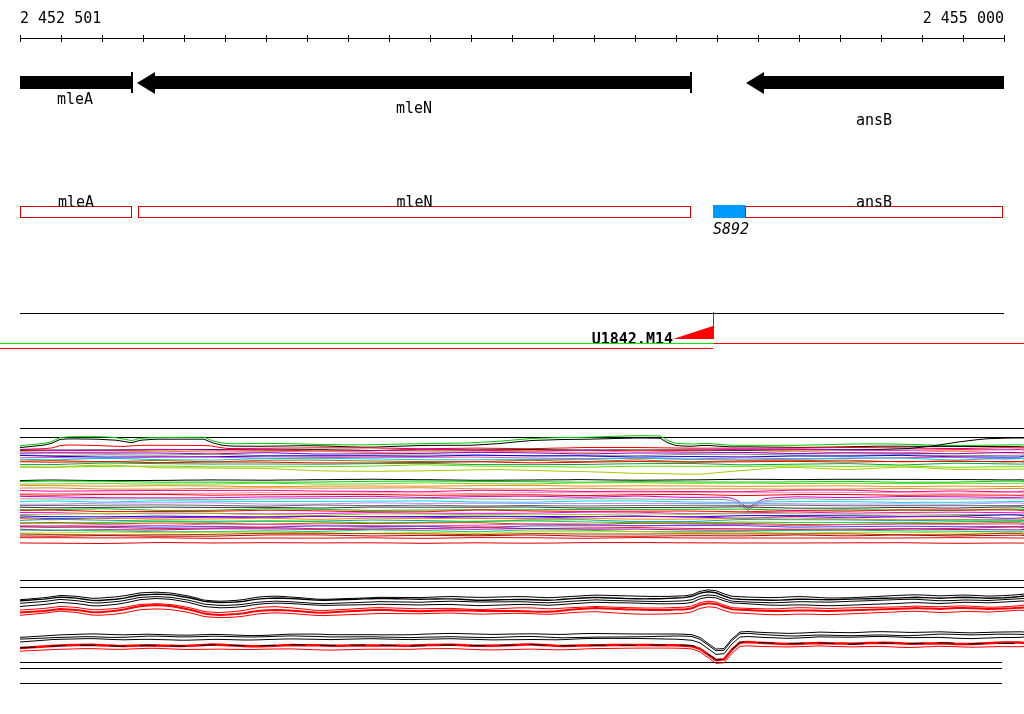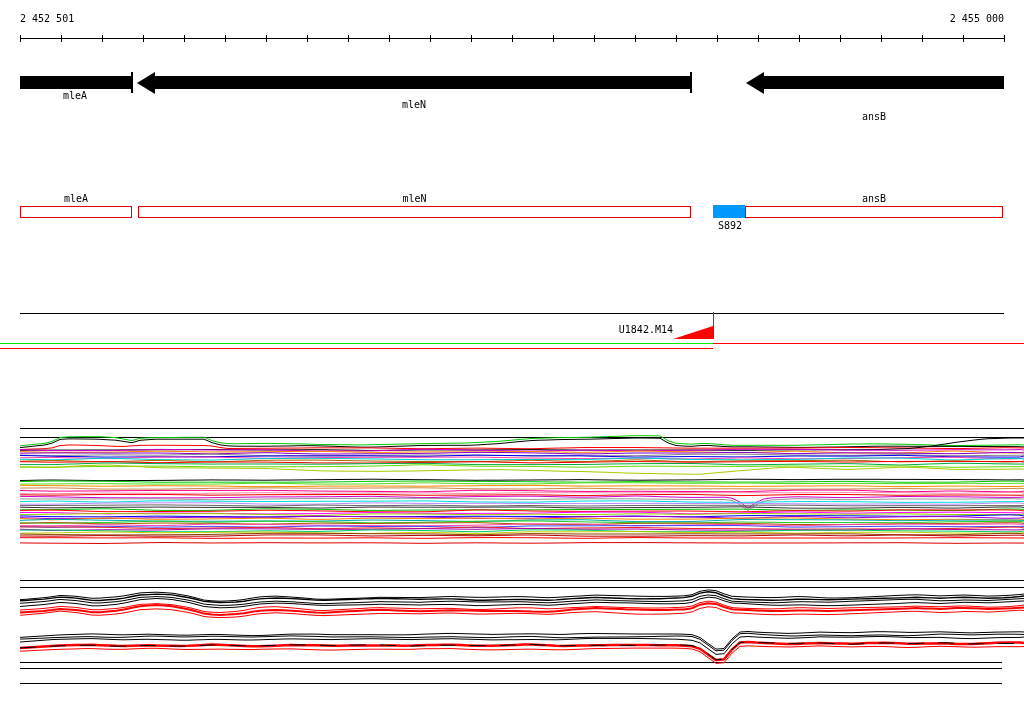--- a/index.html
+++ b/index.html
@@ -1,17 +1,17 @@
 <!DOCTYPE html>
 <html><head>
 <meta charset="utf-8">
 <style>
   html,body{margin:0;padding:0;background:#fff;}
   .canvas{position:relative;width:1024px;height:714px;background:#ffffff;overflow:hidden;
-          font-family:"DejaVu Sans Mono","Liberation Mono",monospace;font-size:10px;color:#000;}
+          font-family:"DejaVu Sans Mono","Liberation Mono",monospace;font-size:15px;color:#000;}
   .lbl{position:absolute;white-space:pre;line-height:11px;}
   .rgt{text-align:center;}
   svg{position:absolute;left:0;top:0;pointer-events:none;}
   .piece{position:absolute;}
 </style>
 </head>
 <body>
 
 <div class="canvas">
   <div class="lbl" style="left:20px;top:13px;">2 452 501</div>
@@ -28,26 +28,26 @@
       <div class="piece" style="left: 764px; top: 76px; width: 240px; height: 13px; background: rgb(0, 0, 0);"></div>
       <div class="piece" style="left: 746px; top: 71.5px; width: 0px; height: 0px; border-top: 11px solid transparent; border-bottom: 11px solid transparent; border-right: 18px solid rgb(0, 0, 0);"></div>
       <div class="piece" style="left: 839px; top: 111px; width: 70px; text-align: center;">ansB</div>
     </div>
   <div id="feature-track">
       <div class="piece" style="left: 20px; top: 206px; width: 112px; height: 12px; border: 1px solid rgb(224, 0, 0); box-sizing: border-box; background: rgb(255, 255, 255);"></div>
       <div class="piece" style="left: 20px; top: 193px; width: 112px; text-align: center;">mleA</div>
       <div class="piece" style="left: 138px; top: 206px; width: 553px; height: 12px; border: 1px solid rgb(224, 0, 0); box-sizing: border-box; background: rgb(255, 255, 255);"></div>
       <div class="piece" style="left: 138px; top: 193px; width: 553px; text-align: center;">mleN</div>
       <div class="piece" style="left: 713px; top: 205px; width: 32px; height: 13px; background: rgb(0, 153, 255);"></div>
-      <div class="piece" style="left: 713px; top: 220px; width: 34px; text-align: center;">S892</div>
+      <div class="piece" style="left: 713px; top: 220px; width: 34px; text-align: center; font-style: italic;">S892</div>
       <div class="piece" style="left: 745px; top: 206px; width: 258px; height: 12px; border: 1px solid rgb(224, 0, 0); box-sizing: border-box; background: rgb(255, 255, 255);"></div>
       <div class="piece" style="left: 745px; top: 193px; width: 258px; text-align: center;">ansB</div>
     </div>
 
-  <div class="lbl" style="right:351px;top:324px;">U1842.M14</div>
+  <div class="lbl" style="right:351px;top:334px;font-weight:bold;">U1842.M14</div>
 
   <svg id="traces" width="1024" height="714" viewBox="0 0 1024 714">
       <line x1="20" y1="38" x2="1004" y2="38" stroke="#000000" stroke-width="1" shape-rendering="crispEdges"></line>
       <line x1="20" y1="35" x2="20" y2="42" stroke="#000000" stroke-width="1" shape-rendering="crispEdges"></line>
       <line x1="61" y1="35" x2="61" y2="42" stroke="#000000" stroke-width="1" shape-rendering="crispEdges"></line>
       <line x1="102" y1="35" x2="102" y2="42" stroke="#000000" stroke-width="1" shape-rendering="crispEdges"></line>
       <line x1="143" y1="35" x2="143" y2="42" stroke="#000000" stroke-width="1" shape-rendering="crispEdges"></line>
       <line x1="184" y1="35" x2="184" y2="42" stroke="#000000" stroke-width="1" shape-rendering="crispEdges"></line>
       <line x1="225" y1="35" x2="225" y2="42" stroke="#000000" stroke-width="1" shape-rendering="crispEdges"></line>
       <line x1="266" y1="35" x2="266" y2="42" stroke="#000000" stroke-width="1" shape-rendering="crispEdges"></line>

